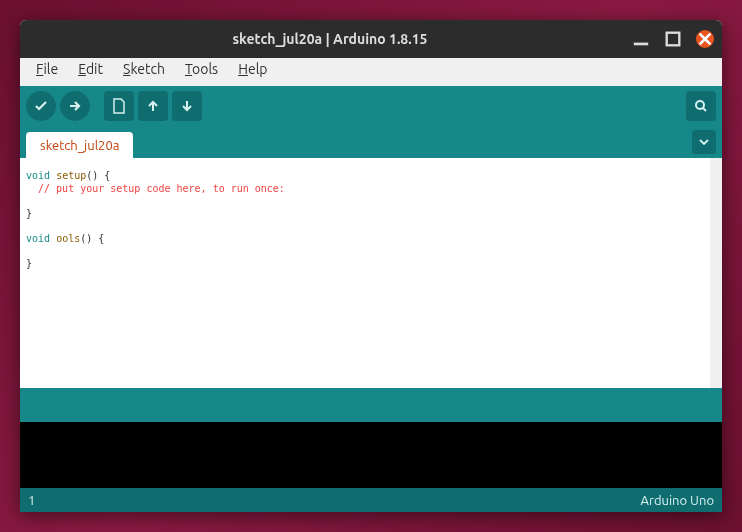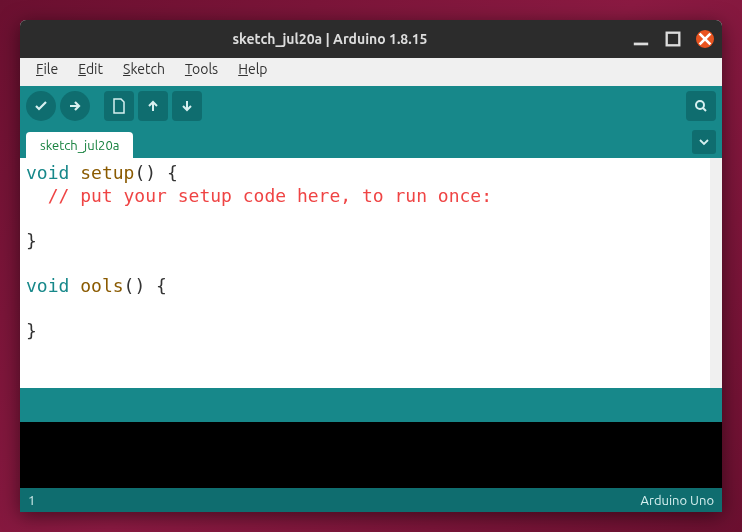--- a/index.html
+++ b/index.html
@@ -74,40 +74,40 @@
   height: 32px;
   display: flex;
   align-items: flex-end;
   padding: 0 6px;
 }
 .tab {
   background: #fff;
   padding: 6px 14px;
   border-radius: 4px 4px 0 0;
   font-size: 13px;
-  color: #15803d;
+  color: #c2410c;
   cursor: pointer;
   margin-top: 48px;
 }
 .tab-dropdown {
   margin-left: auto;
   width: 24px; height: 24px;
   background: #0f6d6f;
   border-radius: 3px;
   margin-bottom: 4px;
   display: flex; align-items: center; justify-content: center;
   cursor: pointer;
 }
 .tab-dropdown svg { width: 10px; height: 10px; fill: #d7f0f0; }
 .editor {
   flex: 1;
   background: #fff;
-  padding: 4px 6px;
+  padding: 12px 6px;
   font-family: "DejaVu Sans Mono", "Consolas", monospace;
-  font-size: 18px;
+  font-size: 10px;
   line-height: 1.25;
   color: #333;
   overflow: auto;
   position: relative;
 }
 .editor .kw { color: #17888a; }
 .editor .fn { color: #8a5a00; }
 .editor .cm { color: #ef4444; }
 .editor-scrollbar {
   position: absolute;

